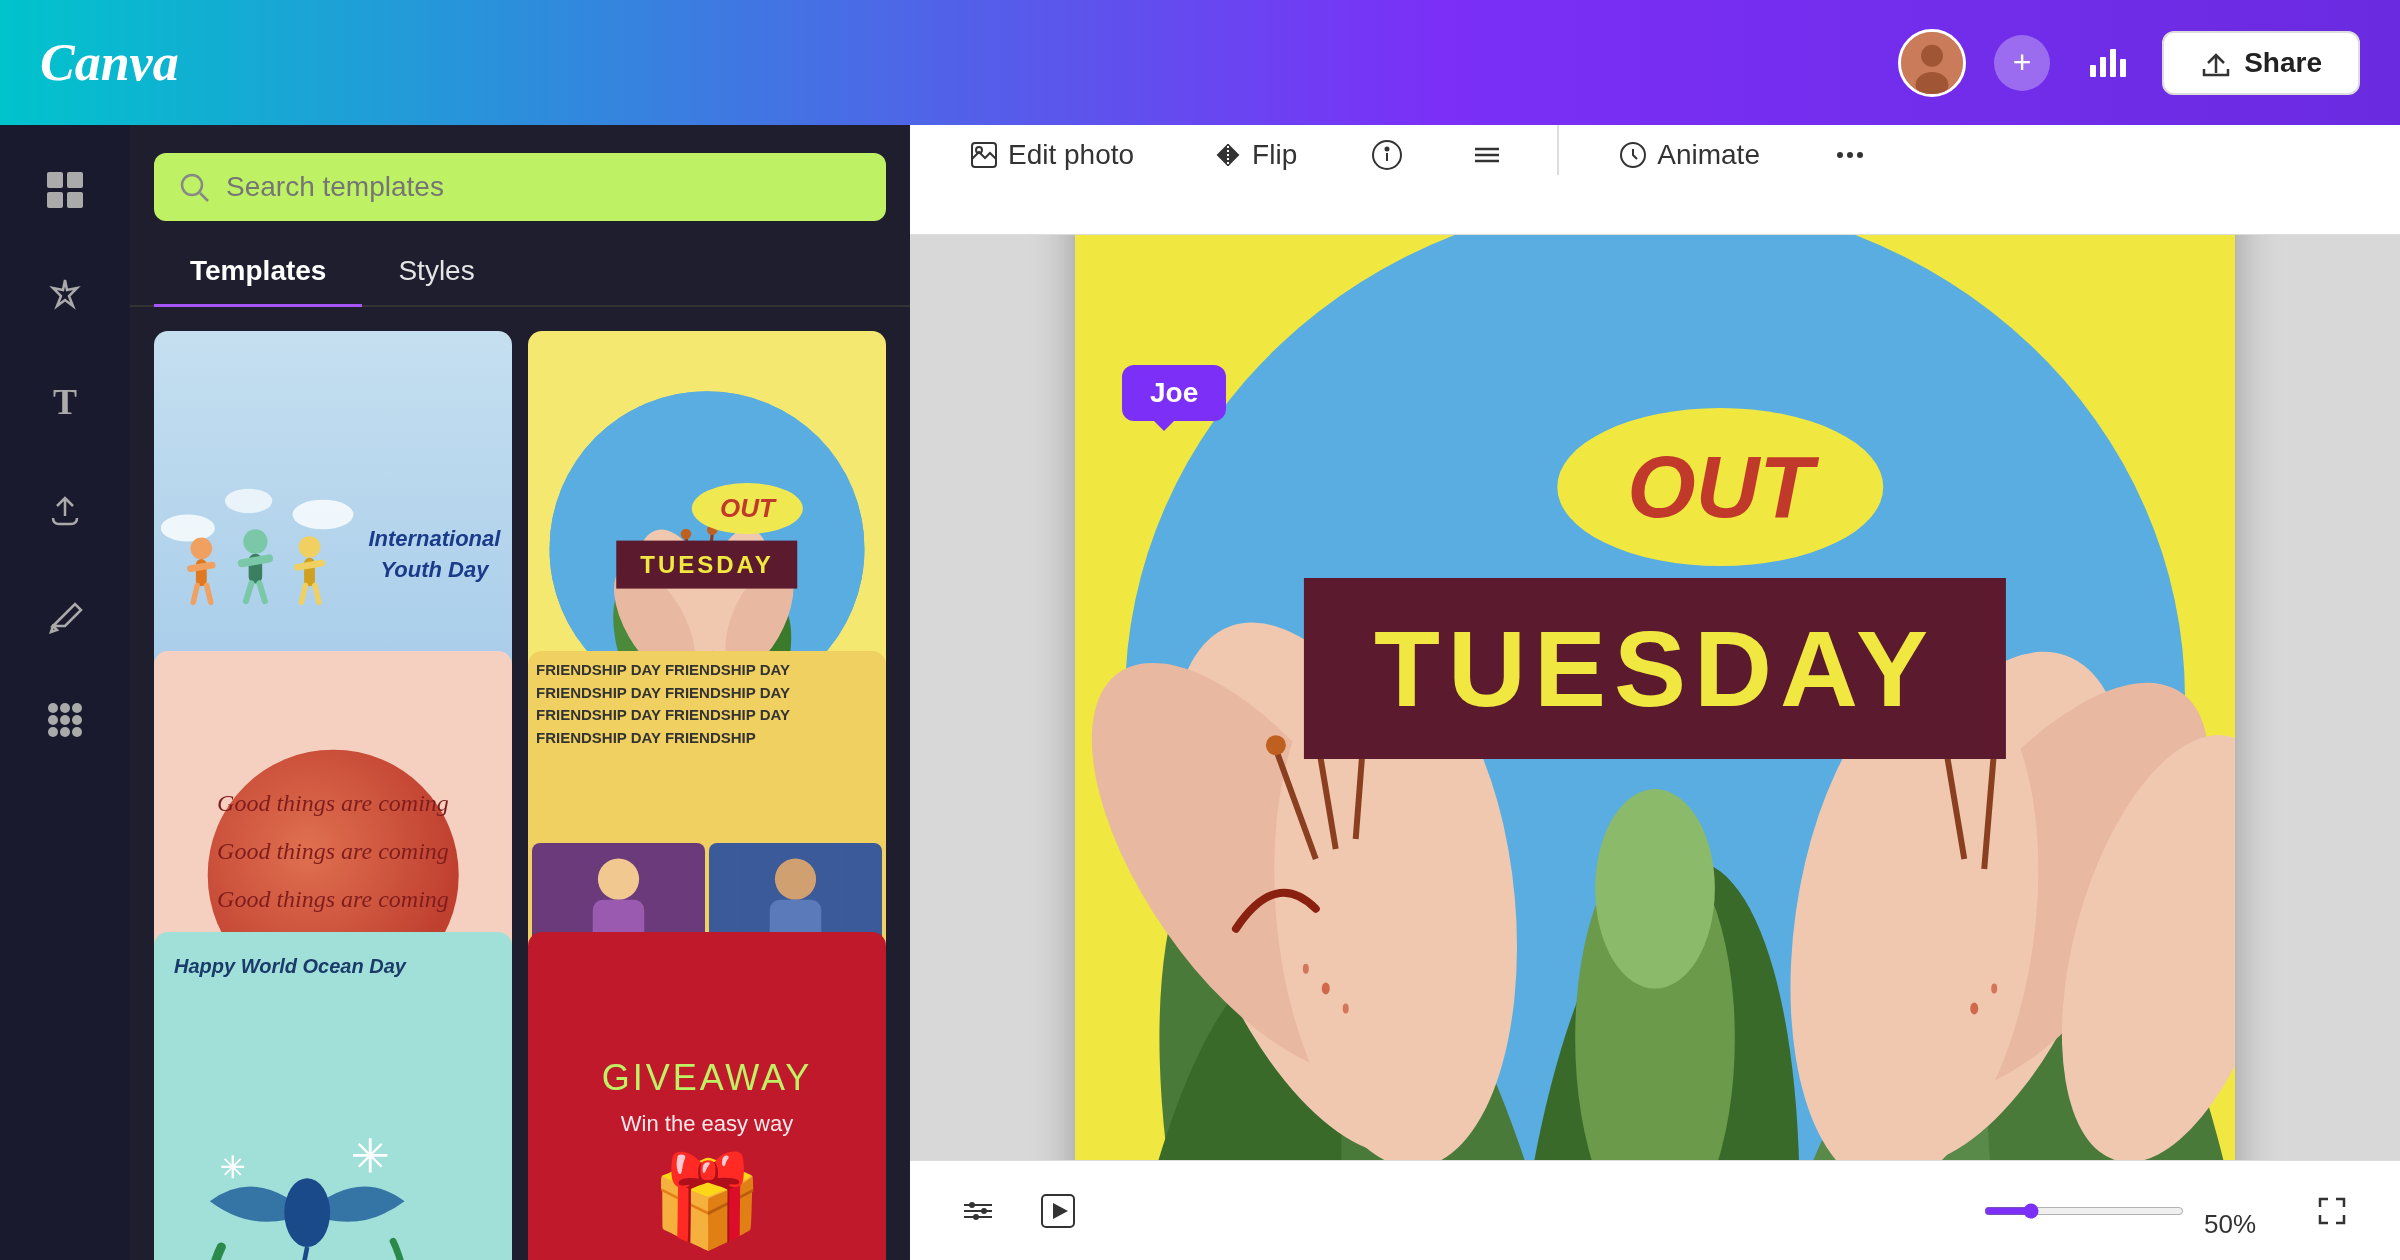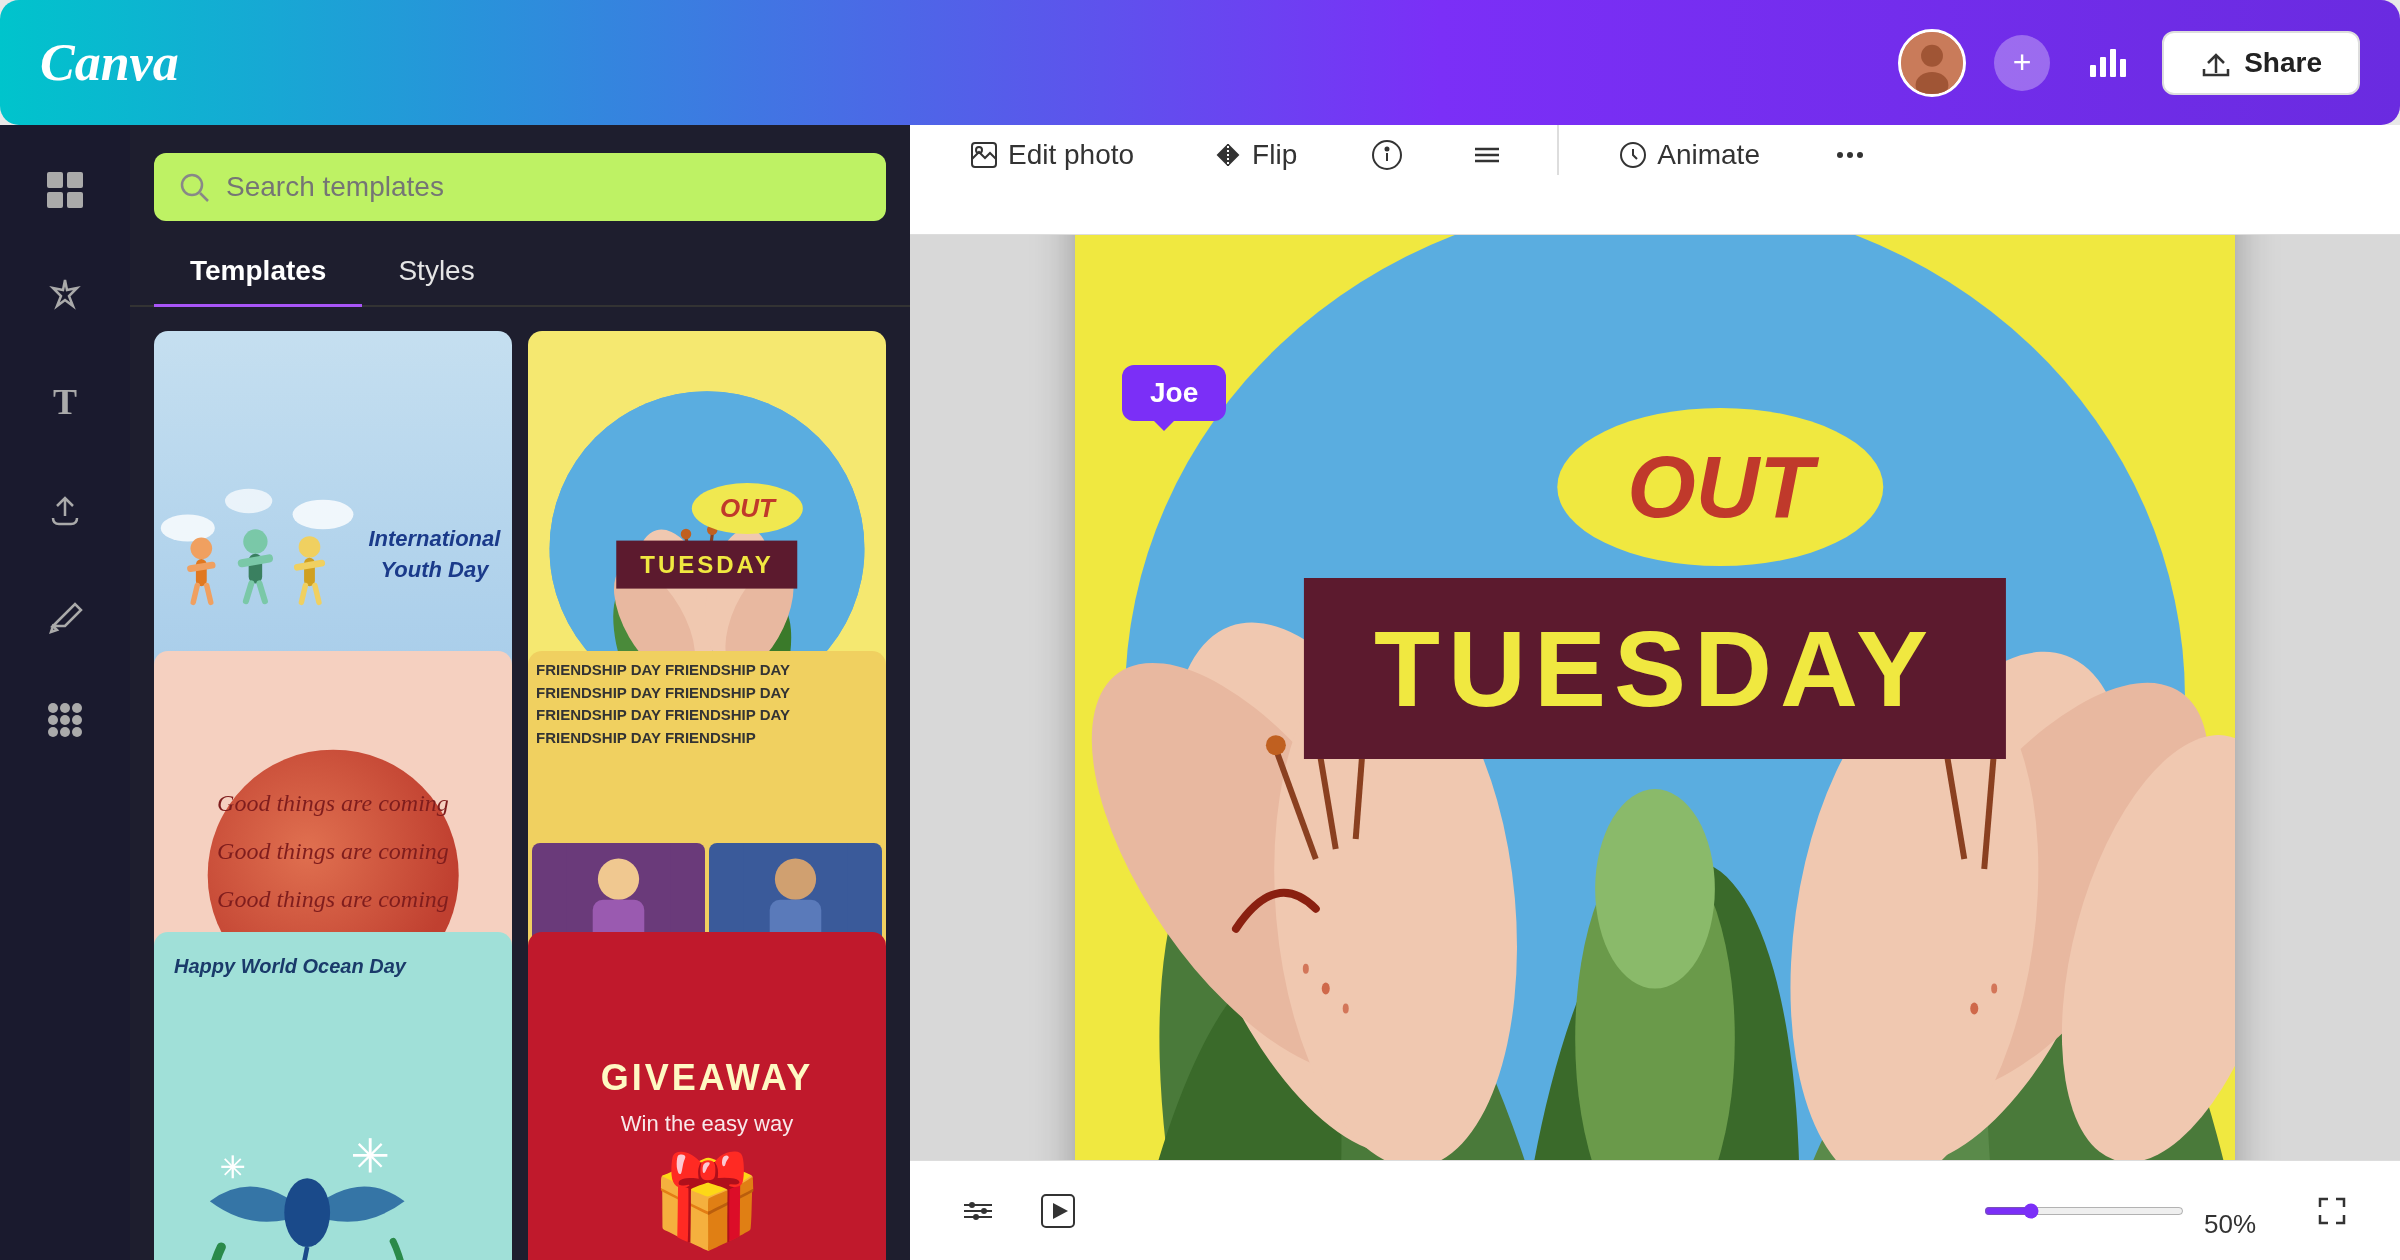--- a/index.html
+++ b/index.html
@@ -7,21 +7,20 @@
 
     
     #topbar {
       width: 100%;
       height: 125px;
       background: linear-gradient(90deg, #00c4cc 0%, #7b2ff7 60%, #6a2be0 100%);
       display: flex;
       align-items: center;
       padding: 0 40px;
       flex-shrink: 0;
-      border-radius: 19px;
     }
     #canva-logo {
       color: white;
       font-size: 52px;
       font-weight: bold;
       font-style: italic;
       font-family: Georgia, serif;
       flex: 0 0 auto;
     }
     #topbar-right {
@@ -624,21 +623,21 @@
           <g transform="translate(60,60)">
             <line x1="0" y1="-10" x2="0" y2="10" stroke="white" stroke-width="2"></line>
             <line x1="-10" y1="0" x2="10" y2="0" stroke="white" stroke-width="2"></line>
             <line x1="-7" y1="-7" x2="7" y2="7" stroke="white" stroke-width="1.5"></line>
             <line x1="7" y1="-7" x2="-7" y2="7" stroke="white" stroke-width="1.5"></line>
           </g>
         </svg>
       </div>
 
       <div class="template-card card-giveaway" style="background:#c0192c;">
-        <div style="font-size:36px;font-weight:700;color:#fef9c3;letter-spacing:3px;text-align:center;">GIVEAWAY</div>
+        <div style="font-size:36px;font-weight:400;color:#bef264;letter-spacing:3px;text-align:center;">GIVEAWAY</div>
         <div style="font-size:22px;color:white;opacity:0.9;text-align:center;">Win the easy way</div>
         <div style="font-size:90px;">🎁</div>
       </div>
 
     </div>
   </div>
 
   <div id="canvas-area">
 
     <div id="toolbar">

